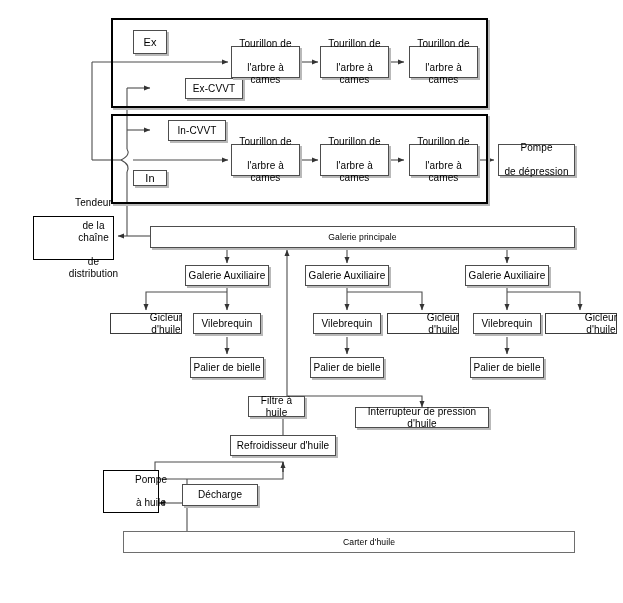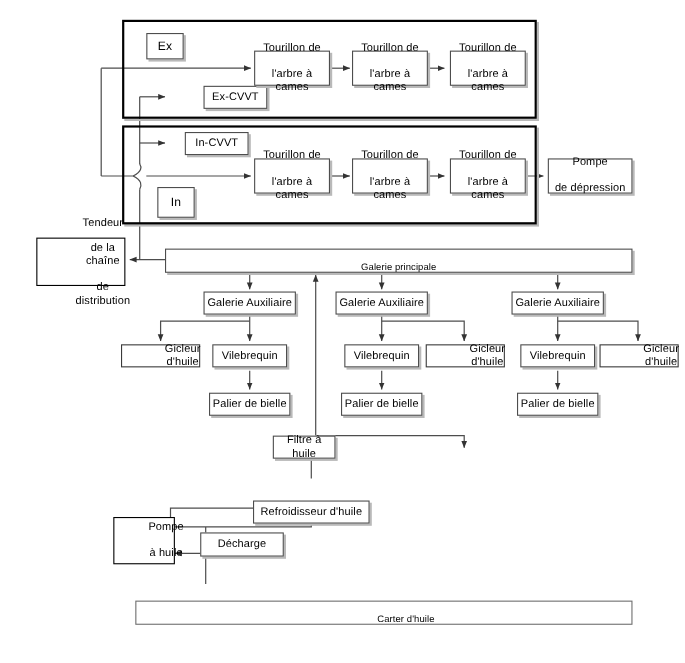--- a/index.html
+++ b/index.html
@@ -31,21 +31,21 @@
   .node span{display:block;padding:0 2px;}
   .group{
     position:absolute;
     box-sizing:border-box;
     border:2px solid #000000;
     background:transparent;
     box-shadow:2px 2px 0 0 #b9b9b9;
     z-index:1;
   }
   .tag{font-size:11px;}
-  .wide{font-size:8.6px;align-items:flex-end;}
+  .wide{font-size:8.6px;}
   .plain{box-shadow:none;padding-left:40px;}
 </style>
 </head>
 <body>
 
 <div id="canvas">
 
   <svg id="wires" viewBox="0 0 623 603" width="623" height="603" xmlns="http://www.w3.org/2000/svg">
     <defs>
       <marker id="ah" markerWidth="7" markerHeight="7" refX="6.2" refY="3" orient="auto" markerUnits="userSpaceOnUse">
@@ -141,21 +141,21 @@
     <span>
       <span>Tourillon de</span><br>
       <span>l'arbre à cames</span>
     </span>
   </div>
 
   <div class="node" style="left:153px;top:120px;width:58px;height:21px;margin-left:15px;">
     <span>In-CVVT</span>
   </div>
 
-  <div class="node tag" style="left:143px;top:170px;width:34px;height:28px;text-align:center;">
+  <div class="node tag" style="left:133px;top:170px;width:34px;height:16px;text-align:center;">
     <span>In</span>
   </div>
 
   <div class="node" style="left:231px;top:144px;width:69px;height:32px;">
     <span>
       <span>Tourillon de</span><br>
       <span>l'arbre à cames</span>
     </span>
   </div>
   <div class="node" style="left:320px;top:144px;width:69px;height:32px;">
@@ -227,33 +227,36 @@
     <span>Gicleur d'huile</span>
   </div>
   <div class="node" style="left:470px;top:357px;width:74px;height:21px;">
     <span>Palier de bielle</span>
   </div>
 
   <div class="node" style="left:248px;top:396px;width:57px;height:21px;">
     <span>Filtre à huile</span>
   </div>
 
-
-  <div class="node" style="left:230px;top:455px;width:106px;height:21px;">
+  <div class="node" style="left:355px;top:407px;width:134px;height:21px;">
+    <span>Interrupteur de pression d'huile</span>
+  </div>
+
+  <div class="node" style="left:230px;top:435px;width:106px;height:21px;">
     <span>Refroidisseur d'huile</span>
   </div>
 
   <div class="node plain" style="left:103px;top:470px;width:56px;height:43px;border-color:#000000;">
     <span>
       <span>Pompe</span><br>
       <span>à huile</span>
     </span>
   </div>
 
   <div class="node" style="left:182px;top:484px;width:76px;height:22px;">
     <span>Décharge</span>
   </div>
 
-  <div class="node plain wide" style="left:123px;top:531px;width:452px;height:22px;border-color:#6e6e6e;margin-top:15px;">
+  <div class="node plain wide" style="left:123px;top:531px;width:452px;height:22px;border-color:#6e6e6e;">
     <span>Carter d'huile</span>
   </div>
 
 </div>
 
 </body></html>

